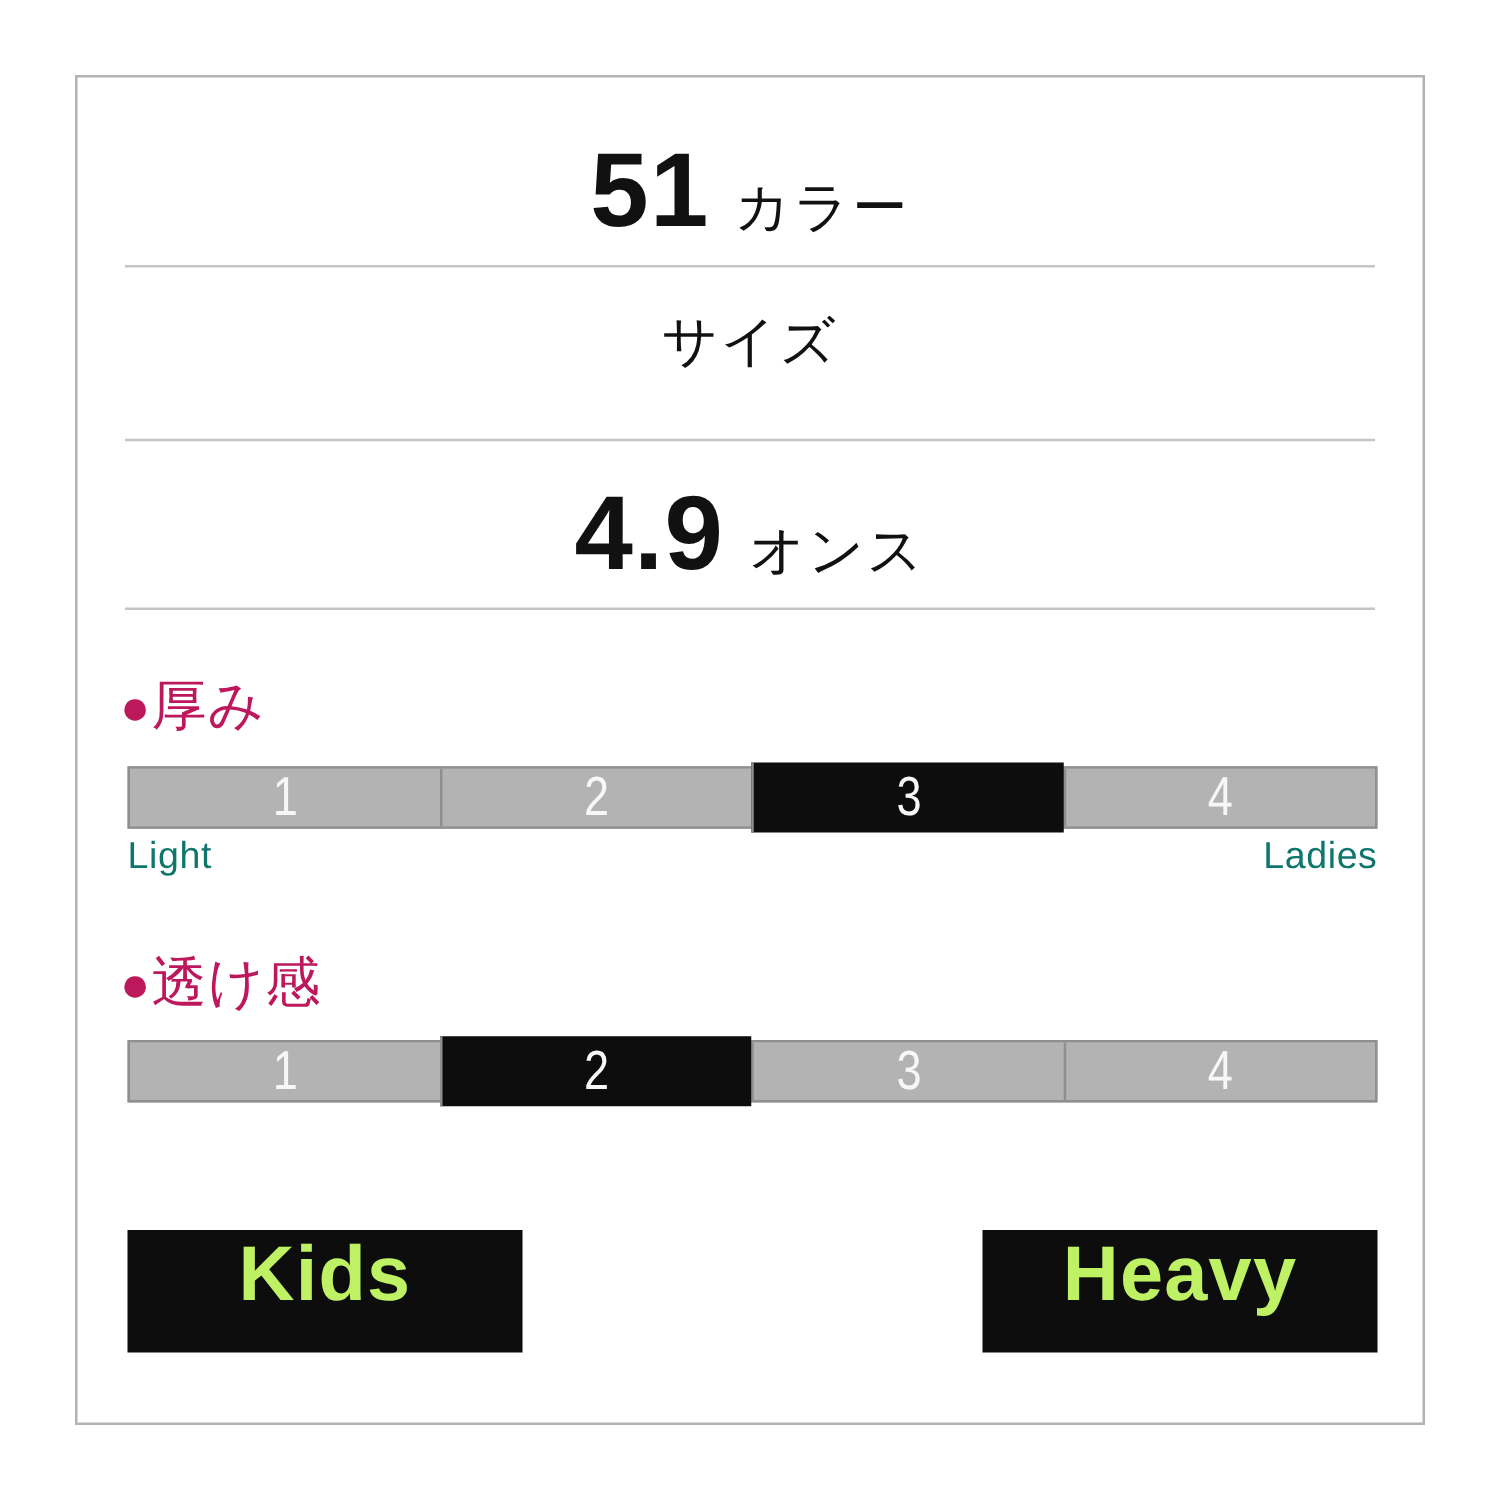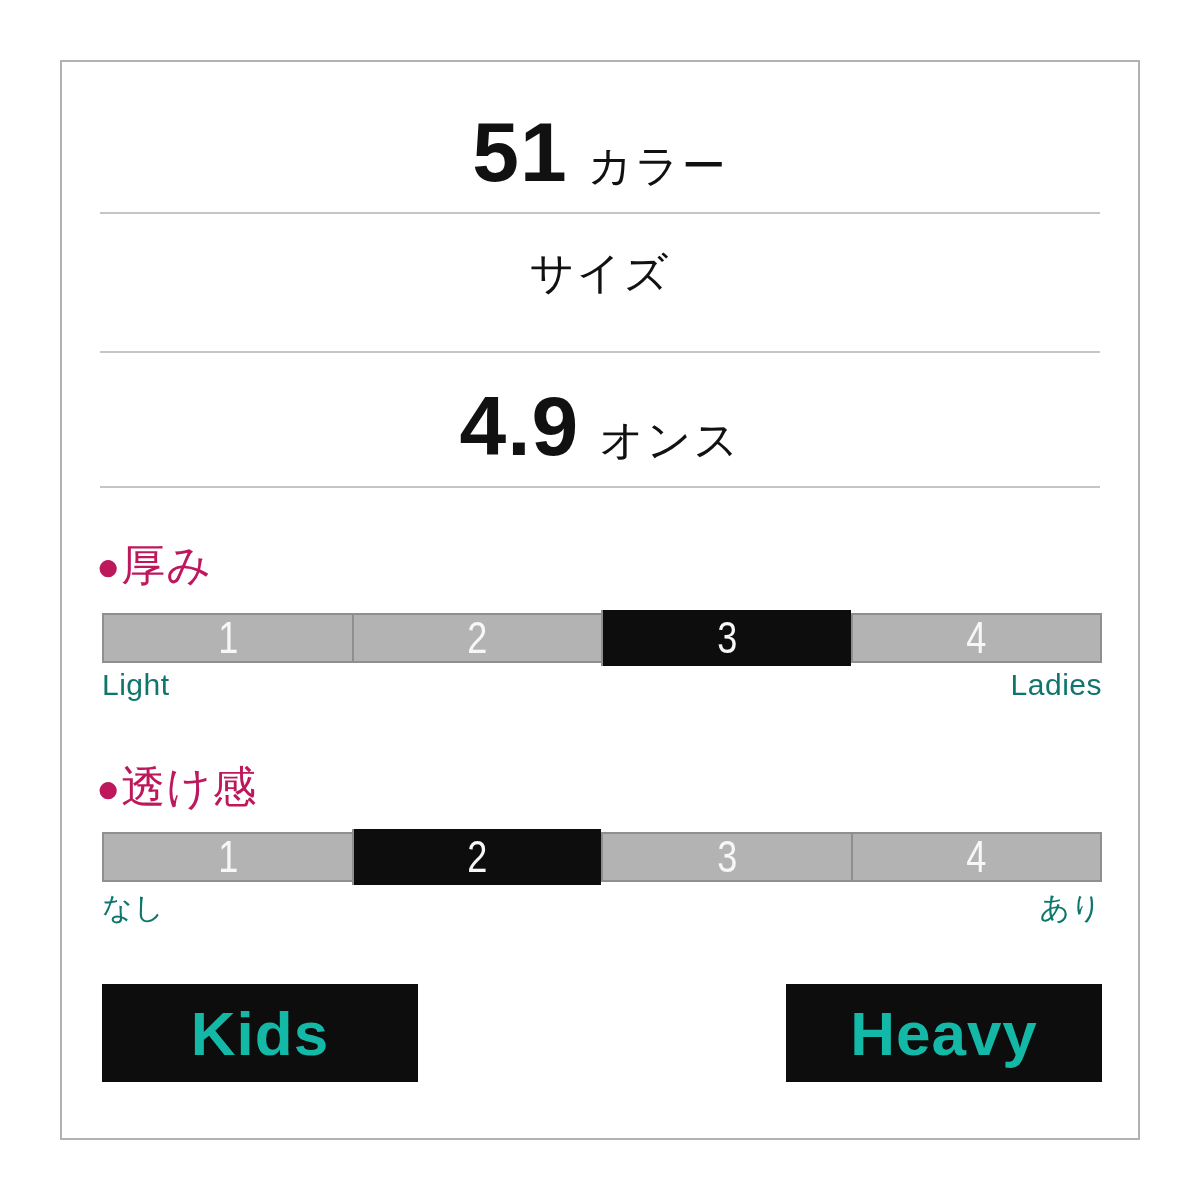--- a/index.html
+++ b/index.html
@@ -116,23 +116,23 @@
     width: 1000px;
     top: 922px;
     height: 98px;
     display: flex;
     justify-content: space-between;
   }
   .cat-button {
     width: 316px;
     height: 98px;
     background: #0d0d0d;
-    color: #14b8a6;
-    display: flex;
-    align-items: center;
+    color: #bef264;
+    display: flex;
+    align-items: flex-start;
     justify-content: center;
     font-size: 62px;
     font-weight: 700;
     letter-spacing: 1px;
     cursor: pointer;
     user-select: none;
   }
 </style>
 </head>
 <body>
@@ -188,24 +188,20 @@
         </div>
       <div class="seg active">
           <span class="seg-num">2</span>
         </div>
       <div class="seg">
           <span class="seg-num">3</span>
         </div>
       <div class="seg">
           <span class="seg-num">4</span>
         </div>
-    </div>
-    <div class="endcap-row" style="top:826px">
-      <span>なし</span>
-      <span>あり</span>
     </div>
 
     <div class="buttons-row">
       <div class="cat-button">
         <span>Kids</span>
       </div>
       <div class="cat-button">
         <span>Heavy</span>
       </div>
     </div>

